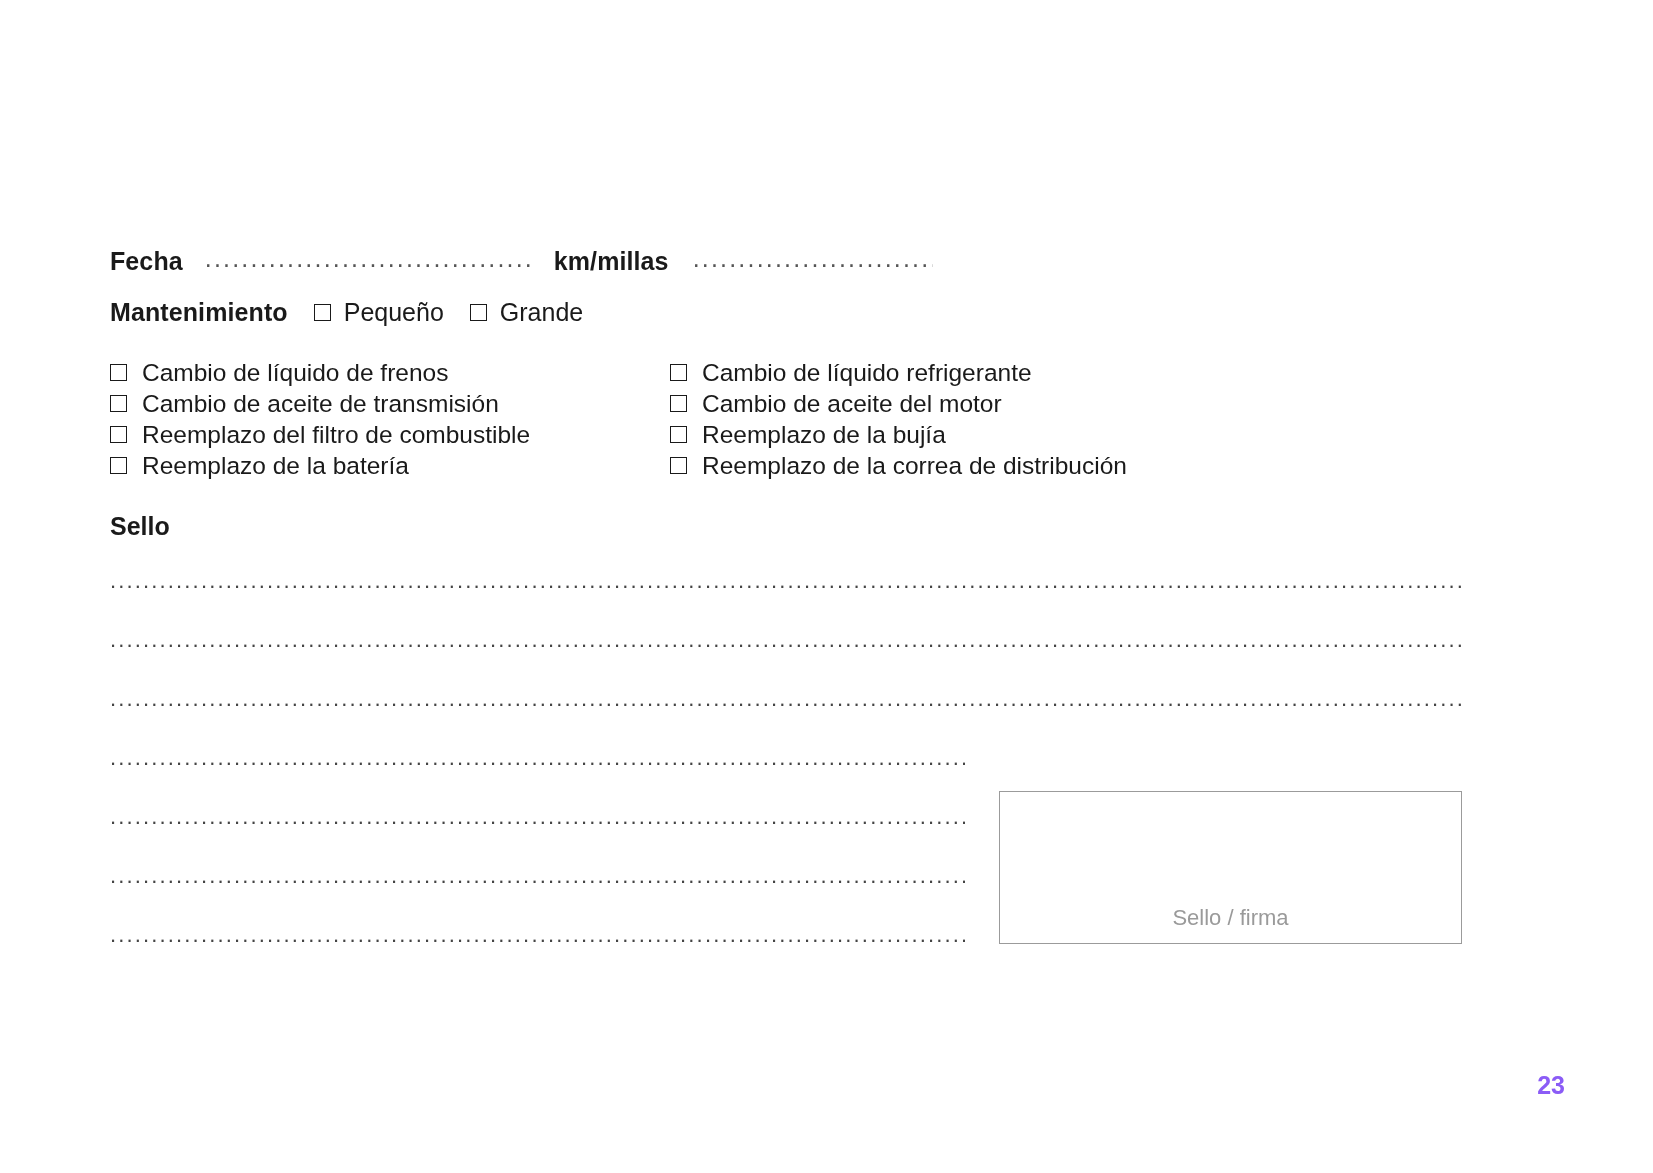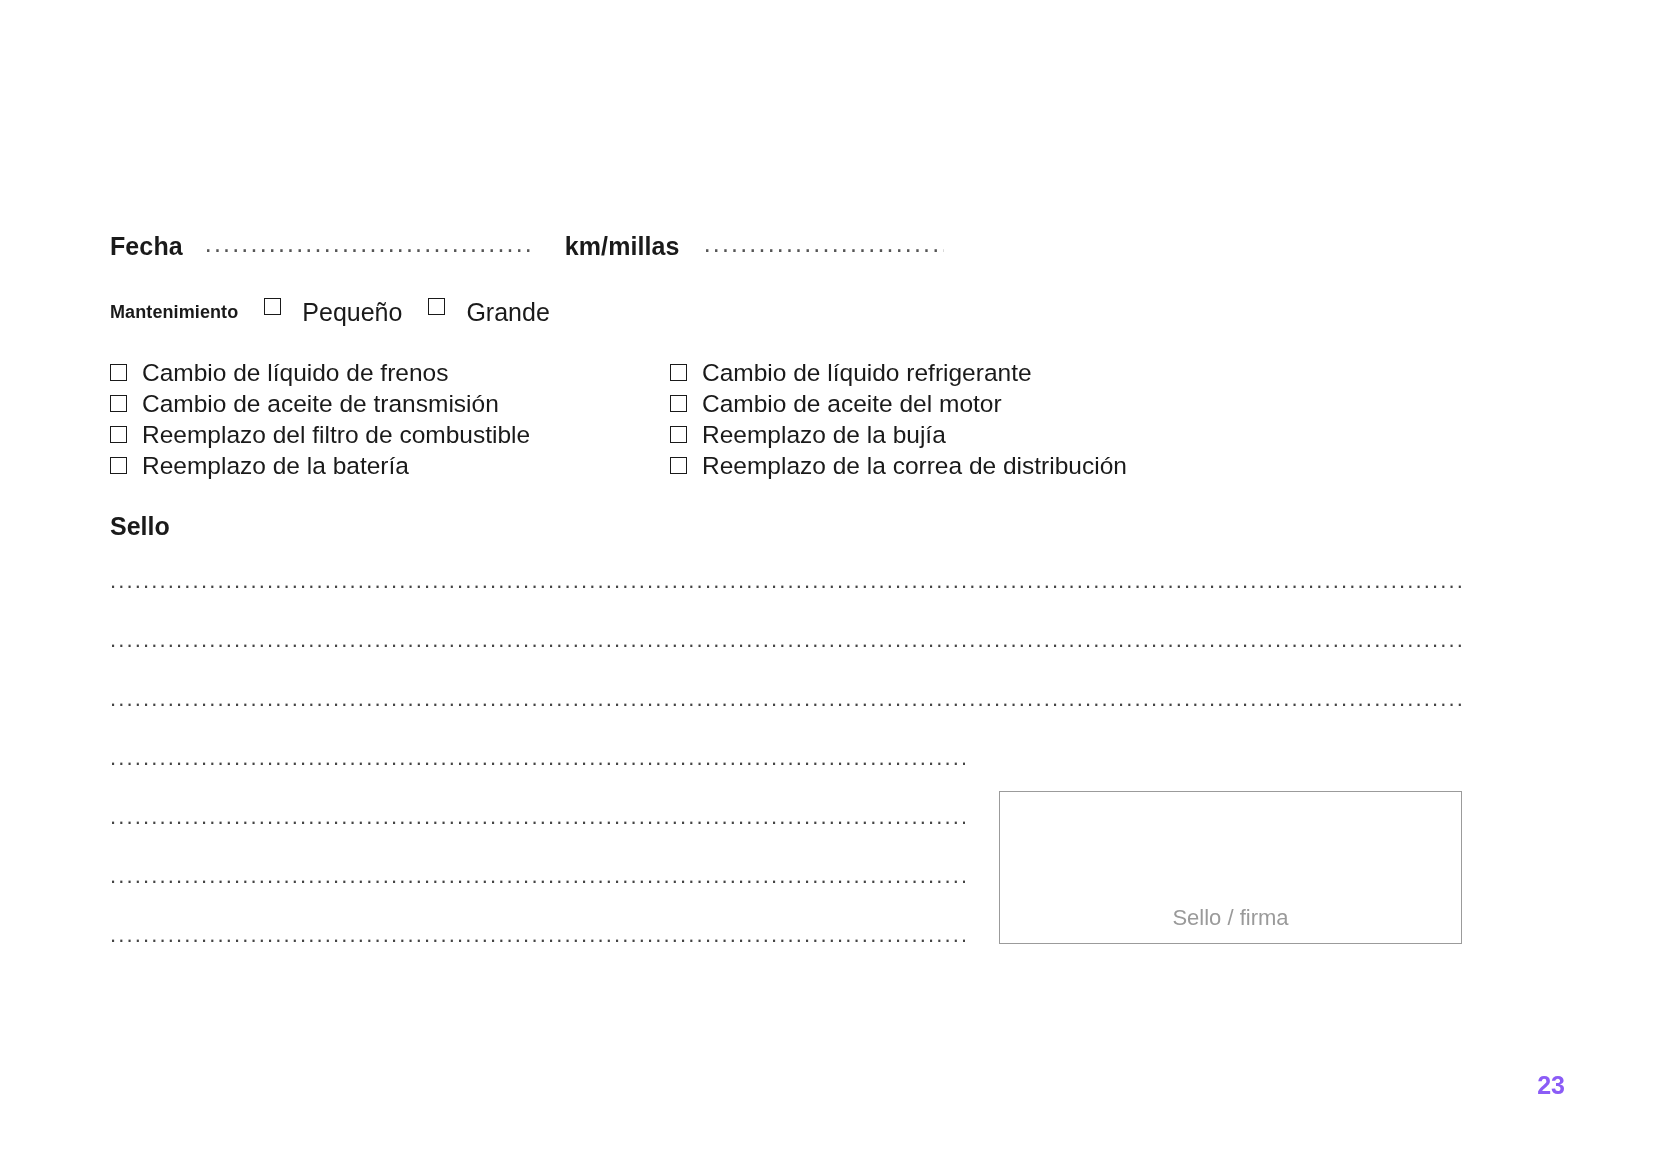--- a/index.html
+++ b/index.html
@@ -27,21 +27,21 @@
   .content {
     position: absolute;
     left: 110px;
     top: 232px;
     width: 1450px;
   }
 
   
   .row-fecha {
     display: flex;
-    align-items: flex-start;
+    align-items: flex-end;
     height: 44px;
   }
   .lbl-bold {
     font-weight: bold;
     font-size: 25px;
     letter-spacing: 0.1px;
     white-space: nowrap;
   }
   .dots {
     color: #555;
@@ -55,35 +55,35 @@
   }
   .dots-fecha {
     width: 330px;
     margin-left: 22px;
   }
   .dots-km {
     width: 240px;
     margin-left: 24px;
   }
   .lbl-km {
-    margin-left: 30px;
+    margin-left: 19px;
   }
 
   
   .row-mant {
     display: flex;
     align-items: center;
     margin-top: 19px;
     height: 34px;
   }
-  .row-mant .lbl-bold { font-size: 18px; }
+  .row-mant .lbl-bold { font-size: 25px; }
   .opt {
     display: flex;
+    align-items: center;
     margin-left: 26px;
-    gap: 8px;
   }
   .opt-text {
     font-size: 25px;
     margin-left: 13px;
     white-space: nowrap;
   }
 
   .box {
     display: inline-block;
     width: 17px;

